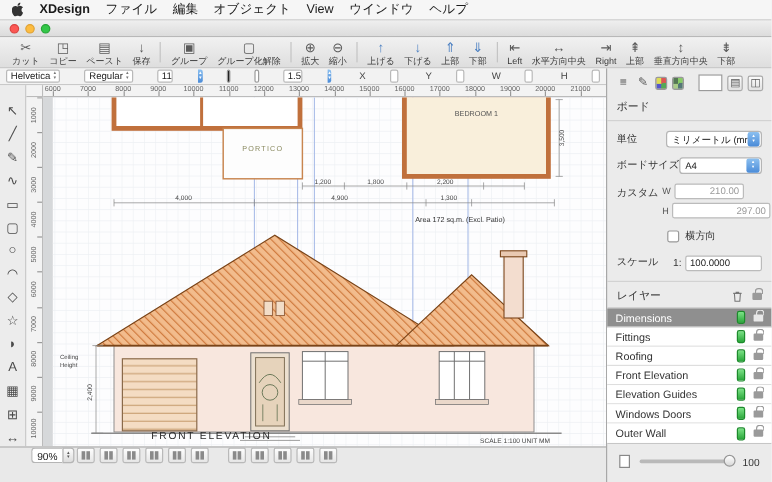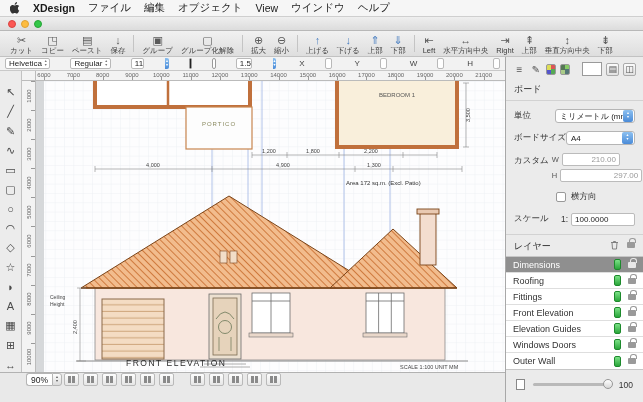--- a/index.html
+++ b/index.html
@@ -81,21 +81,21 @@
   .prow .plabel{white-space:nowrap}
   .popup{display:flex;align-items:center;background:#fff;border:1px solid #b5b5b5;border-radius:3px;height:14px;font-size:8px;padding-left:4px;margin-left:auto;width:80px;color:#222;position:relative}
   .popup .pop-arrows{margin-left:auto;width:11px;height:12px;background:linear-gradient(#8cc0f0,#4a8bd8);border-radius:2px;color:#fff;font-size:3.5px;line-height:3.8px;display:flex;flex-direction:column;align-items:center;justify-content:center;margin-right:1px}
   .popup span{white-space:nowrap;overflow:hidden}
   .numfield{background:#fff;border:1px solid #bbb;border-radius:2px;height:13px;display:flex;align-items:center;justify-content:flex-end;padding:0 3px;font-size:8px;color:#9a9a9a}
   .tinylabel{font-size:7.5px;color:#555;margin:0 3px}
   .checkbox{width:10px;height:10px;background:#fff;border:1px solid #999;border-radius:2px;margin-right:5px}
   .scalefield{color:#222}
 
   
-  .lheader{display:flex;align-items:flex-start;margin:5px 8px 3px 8px}
+  .lheader{display:flex;align-items:center;margin:5px 8px 3px 8px}
   .lheader .ltitle{font-size:9px}
   .lheader .hicons{margin-left:auto;display:flex;align-items:center;gap:8px}
   .llist{border-top:1px solid #c6c6c6;border-bottom:1px solid #c6c6c6;background:#fff}
   .lrow{display:flex;align-items:center;height:16px;padding:0 7px;font-size:9px;border-bottom:1px solid #dedede;background:#fff;color:#333}
   .lrow:last-child{border-bottom:none}
   .lrow.selected{background:#8f8f8f;color:#fff}
   .lname{white-space:nowrap}
   .led{margin-left:auto;width:7px;height:11px;border-radius:2px;background:linear-gradient(#7ce287,#2aa63a);border:0.5px solid #1d8a2c}
   .lock{width:8px;height:6px;background:#9a9a9a;border-radius:1px;position:relative;display:inline-block;margin-left:7px}
   .lock::before{content:"";position:absolute;left:1.5px;top:-4px;width:5px;height:4px;border:1.2px solid #9a9a9a;border-bottom:none;border-radius:3px 3px 0 0}
@@ -639,26 +639,26 @@
     </span>
   </div>
 
   <div class="llist">
     <div class="lrow selected">
         <span class="lname">Dimensions</span>
         <span class="led"></span>
         <span class="lock"></span>
       </div>
     <div class="lrow">
-        <span class="lname">Roofing</span>
+        <span class="lname">Fittings</span>
         <span class="led"></span>
         <span class="lock"></span>
       </div>
     <div class="lrow">
-        <span class="lname">Fittings</span>
+        <span class="lname">Roofing</span>
         <span class="led"></span>
         <span class="lock"></span>
       </div>
     <div class="lrow">
         <span class="lname">Front Elevation</span>
         <span class="led"></span>
         <span class="lock"></span>
       </div>
     <div class="lrow">
         <span class="lname">Elevation Guides</span>

